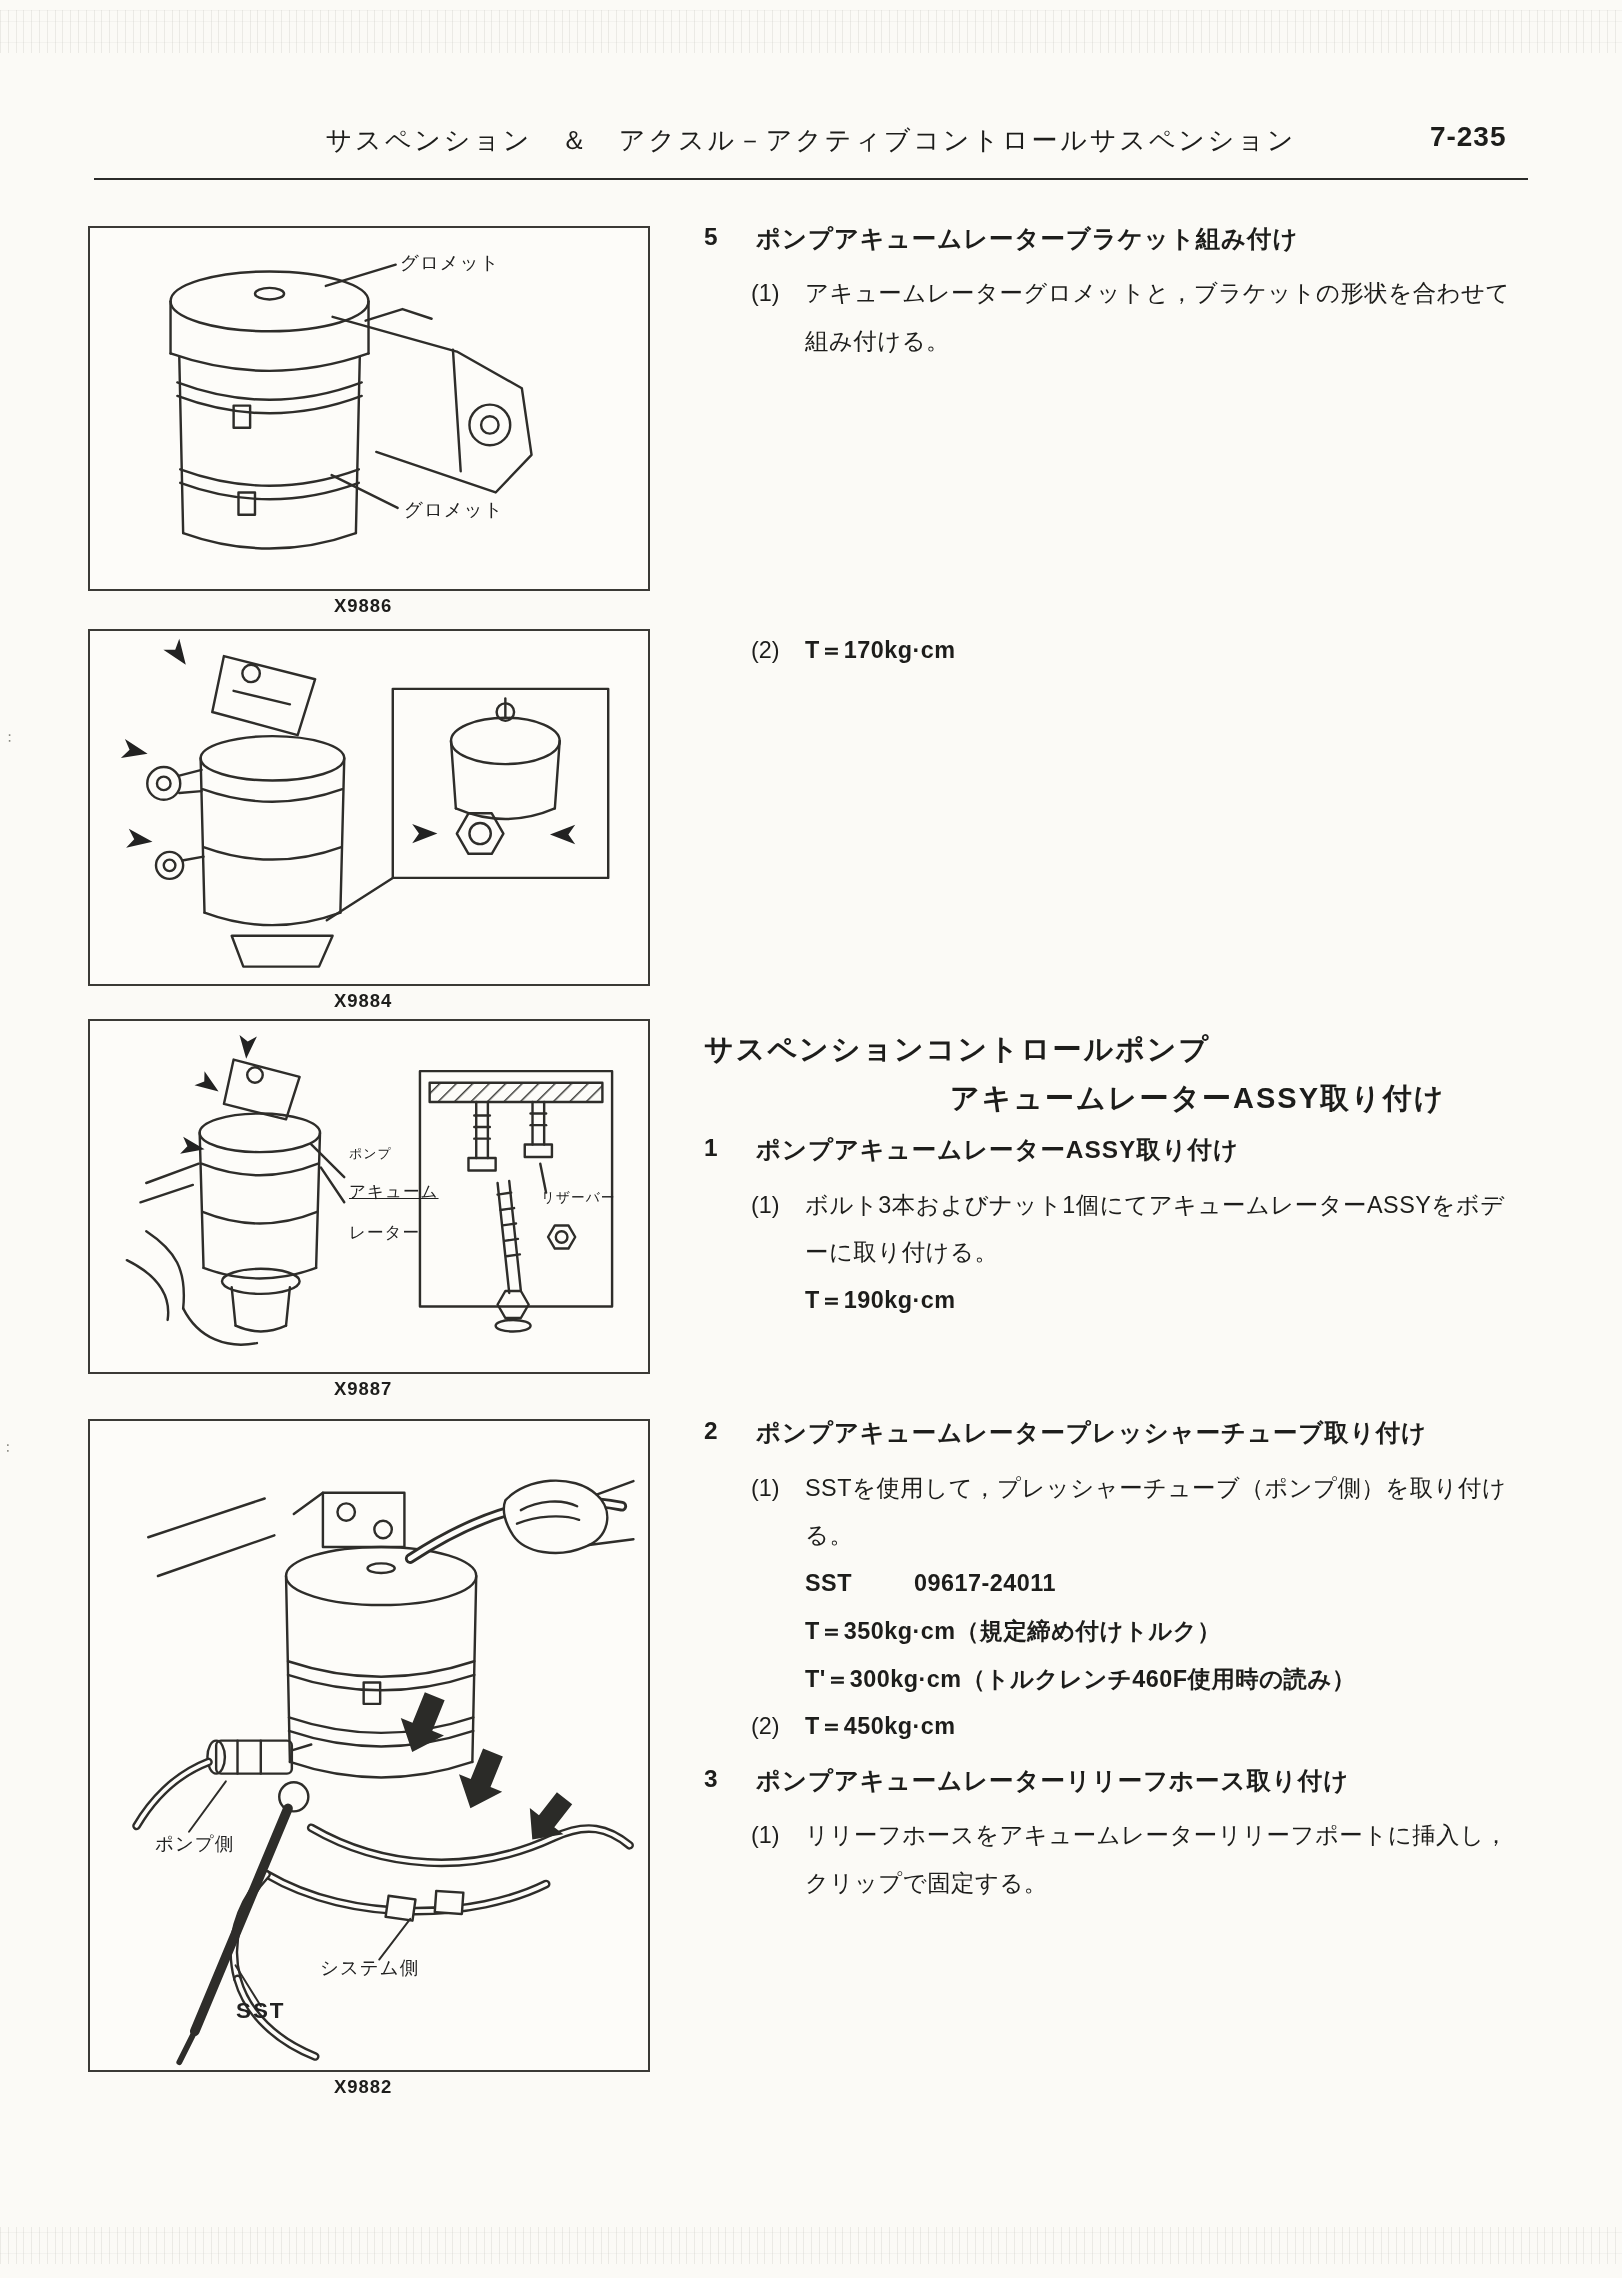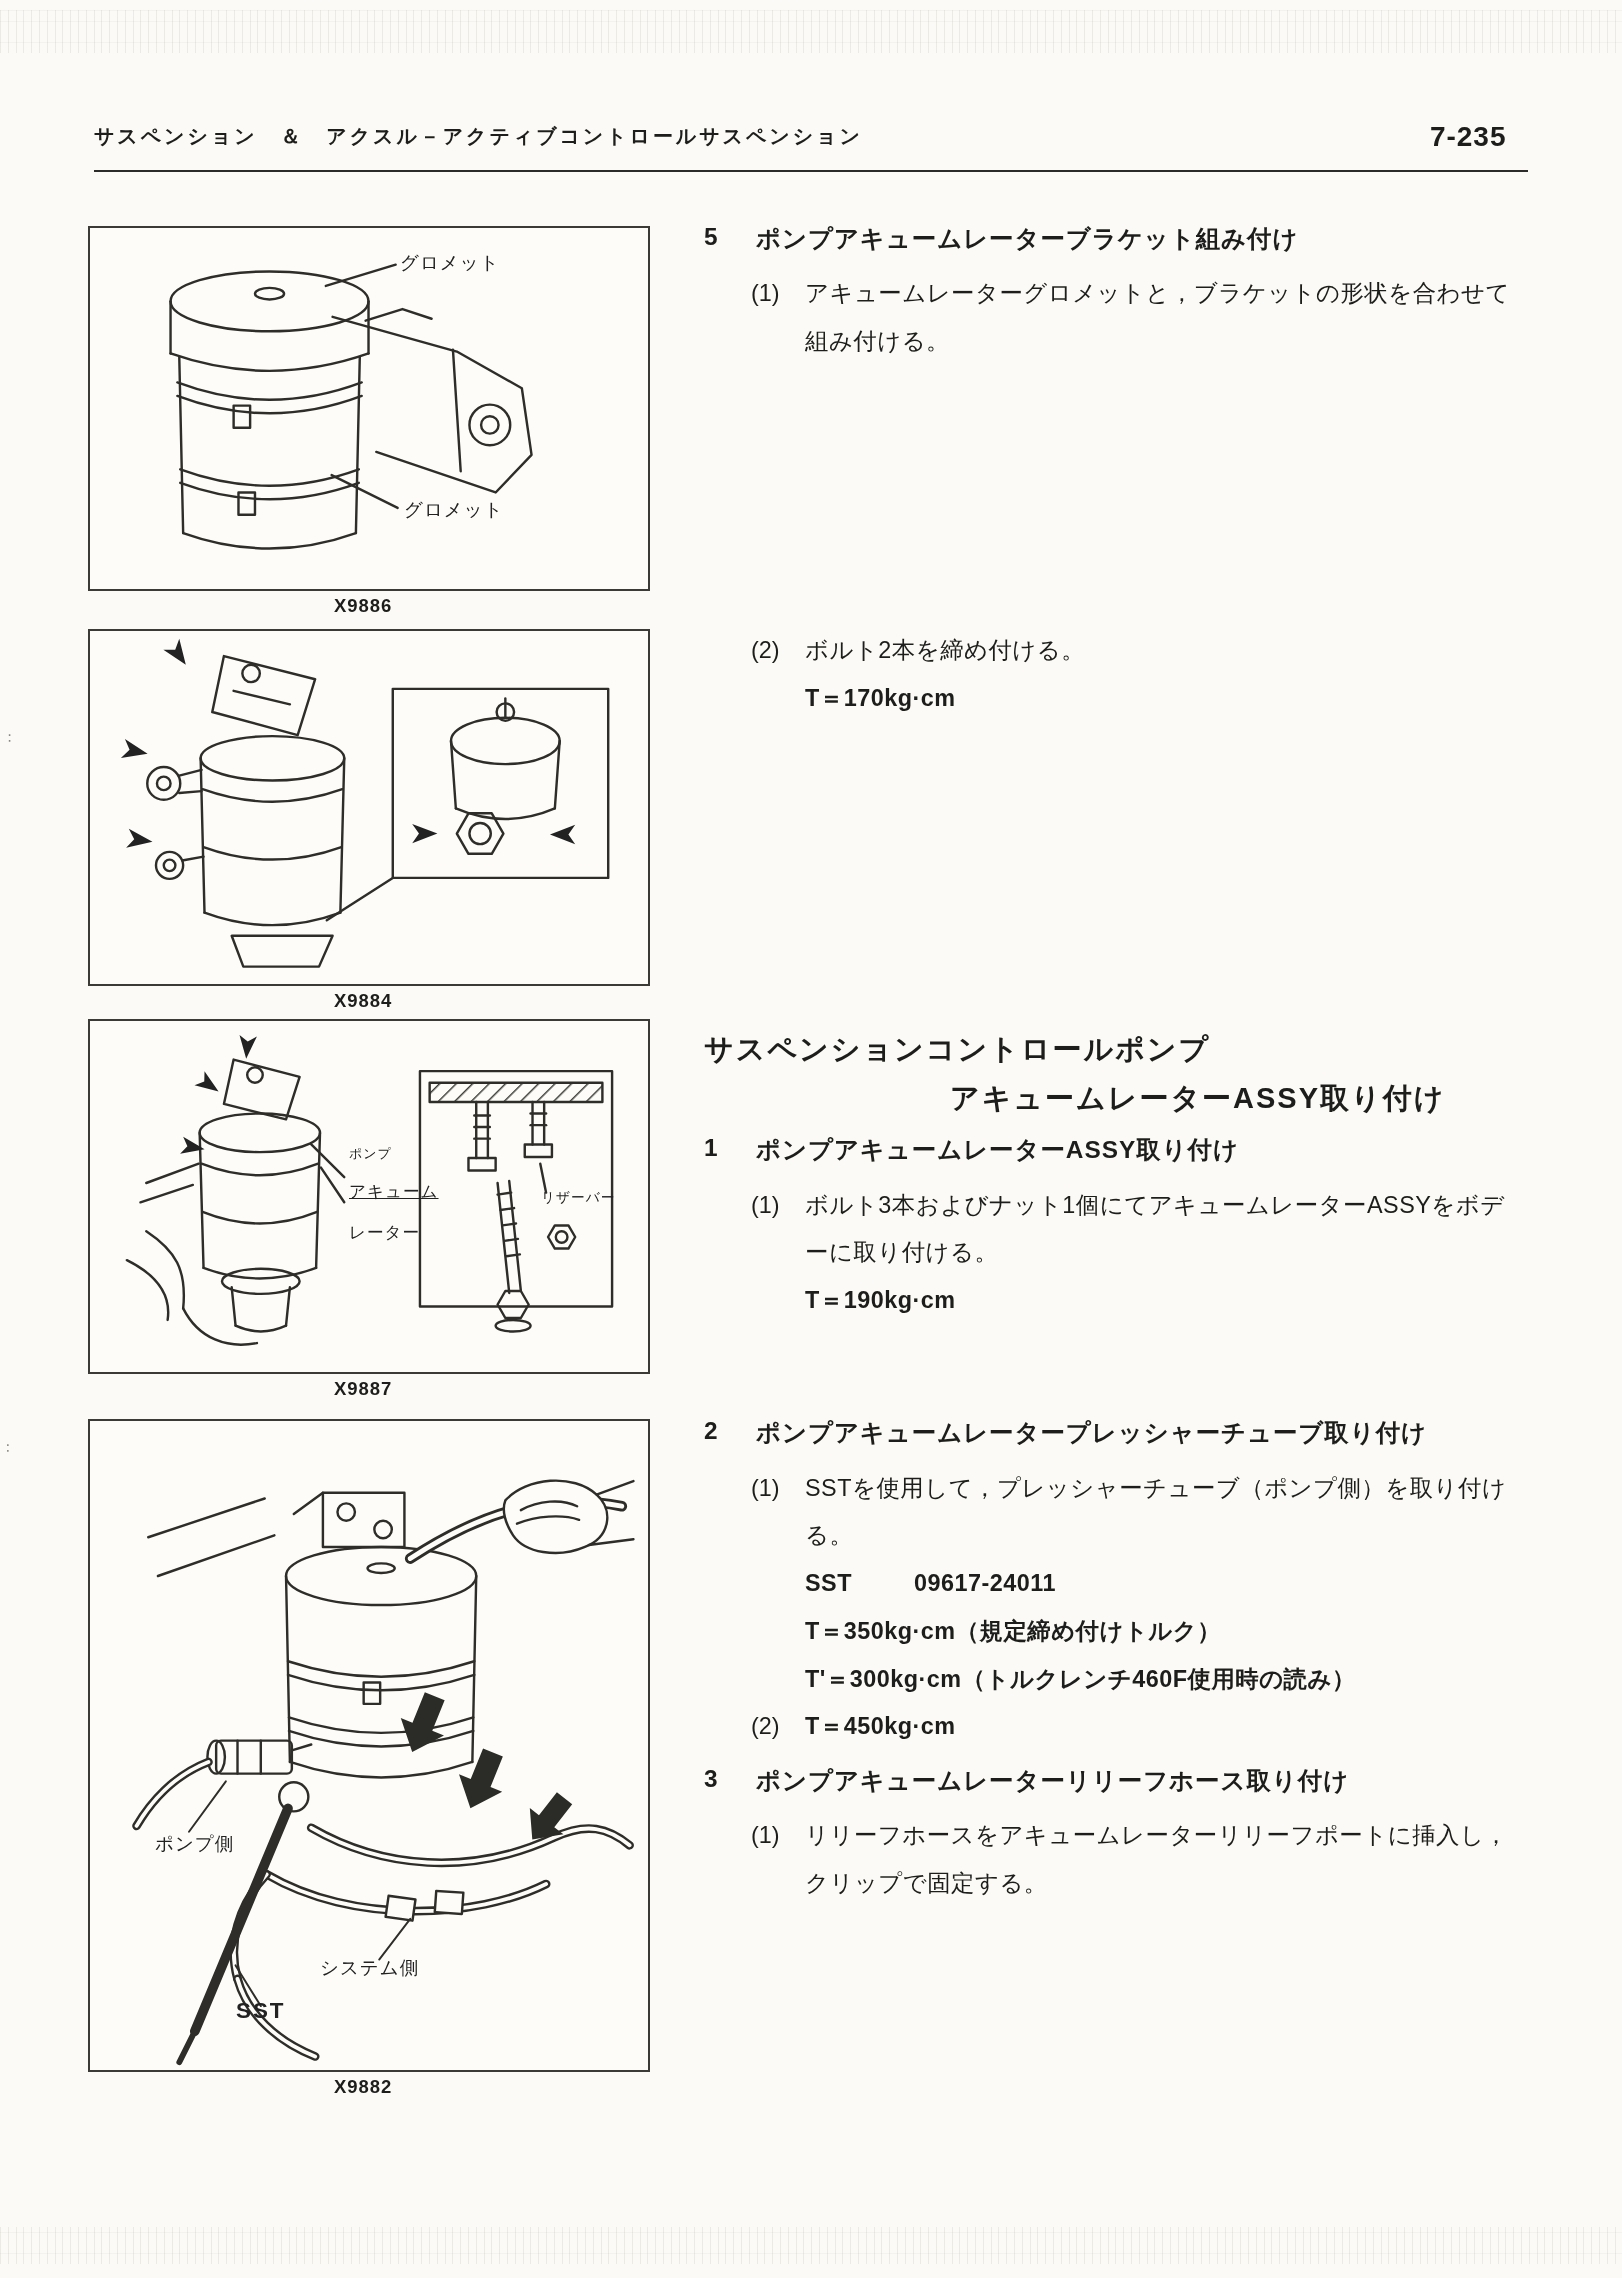--- a/index.html
+++ b/index.html
@@ -24,21 +24,21 @@
   #noise-bottom { top:2227px; height:37px; }
   .speck { position:absolute; color:#8a8a82; font-size:14.6px; }
   #speck-1 { left:7.8px; top:729px; }
   #speck-2 { left:5.9px; top:1439px; }
 
   
   .header {
     position:absolute; top:123px; left:94px; width:1434px;
     border-bottom:2.9px solid #2b2b29; padding-bottom:19.5px;
   }
-  .header-title { font-size:20px; font-weight:bold; letter-spacing:2.9px; }
+  .header-title { text-align:center; font-size:26px; font-weight:normal; letter-spacing:2.9px; }
   .page-number { position:absolute; right:21.5px; top:-2px; font-size:28px; font-weight:bold; letter-spacing:1px;margin-left:42px; }
 
   
   .figure { position:absolute; left:88px; width:562px; }
   #fig1 { top:226px; } #fig2 { top:629px; } #fig3 { top:1019px; } #fig4 { top:1419px; }
   .fig-frame { position:relative; border:2px solid #3b3a36; background:#fdfcf9; }
   #fig1 .fig-frame { height:365px; }
   #fig2 .fig-frame { height:357px; }
   #fig3 .fig-frame { height:355px; }
   #fig4 .fig-frame { height:653px; }
@@ -322,21 +322,20 @@
       <div class="step-body">
         <p>アキュームレーターグロメットと，ブラケットの形状を合わせて組み付ける。</p>
       </div>
     </div>
   </section>
 
   <section class="blk" id="blk-s5b">
     <div class="step">
       <span class="step-num">(2)</span>
       <div class="step-body">
-        <p>ボルト2本を締め付ける。</p>
         <p class="torque">T＝170kg·cm</p>
       </div>
     </div>
   </section>
 
   <section class="blk" id="blk-main">
     <div class="main-heading">
       <div class="line1">サスペンションコントロールポンプ</div>
       <div class="line2">アキュームレーターASSY取り付け</div>
     </div>

